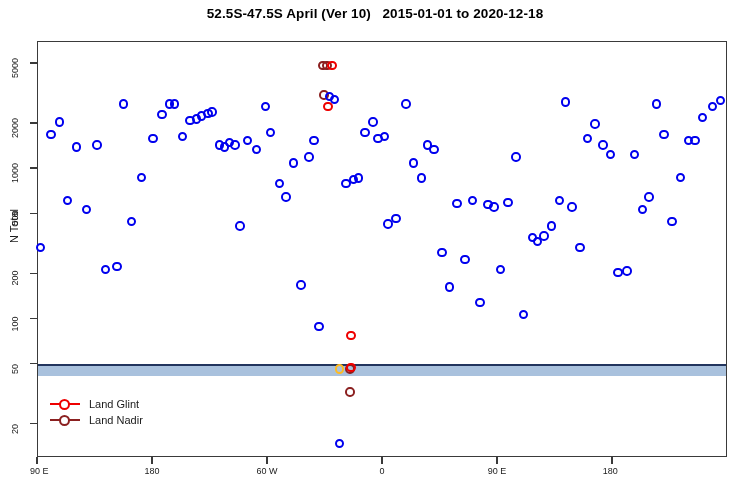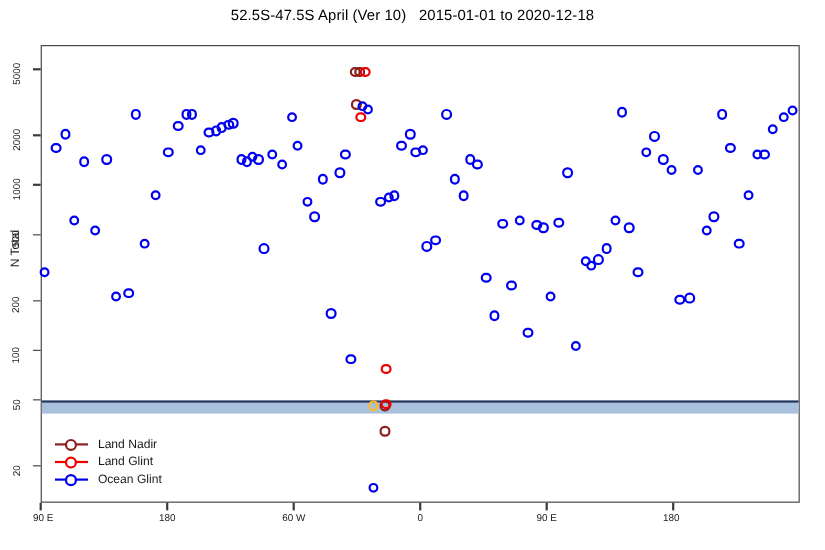--- a/index.html
+++ b/index.html
@@ -20,21 +20,21 @@
     width: 750px;
     height: 500px;
   }
   .chart-title {
     position: absolute;
     top: 6px;
     left: 0;
     width: 750px;
     text-align: center;
     font-size: 13.5px;
-    font-weight: normal;
+    font-weight: bold;
     color: #000000;
     letter-spacing: 0.1px;
     white-space: pre;
   }
   .axis-label-x {
     position: absolute;
     left: 0;
     top: 478px;
     width: 750px;
     text-align: center;
@@ -313,34 +313,27 @@
       <div class="xtick" style="left: 496.3px;"></div>
       <div class="xlab" style="left: 497px;">90 E</div>
       <div class="xtick" style="left: 611.3px;"></div>
       <div class="xlab" style="left: 612px; transform: translateX(-62%);">180</div>
     </div>
 
 
   <div class="legend" id="legend">
       <div class="legend-row">
         <div class="legend-swatch">
-          <div class="bar" style="background: rgb(139, 32, 32);"></div>
-          <div class="ring" style="border: 2.6px solid rgb(139, 32, 32);"></div>
-        </div>
-        <div class="legend-text">Land Nadir</div>
-      </div>
-      <div class="legend-row">
-        <div class="legend-swatch">
           <div class="bar" style="background: rgb(238, 0, 0);"></div>
           <div class="ring" style="border: 2.6px solid rgb(238, 0, 0);"></div>
         </div>
         <div class="legend-text">Land Glint</div>
       </div>
       <div class="legend-row">
         <div class="legend-swatch">
-          <div class="bar" style="background: rgb(0, 0, 238);"></div>
-          <div class="ring" style="border: 2.6px solid rgb(0, 0, 238);"></div>
+          <div class="bar" style="background: rgb(139, 32, 32);"></div>
+          <div class="ring" style="border: 2.6px solid rgb(139, 32, 32);"></div>
         </div>
-        <div class="legend-text">Ocean Glint</div>
+        <div class="legend-text">Land Nadir</div>
       </div>
     </div>
 
 </div>
 
 </body></html>

